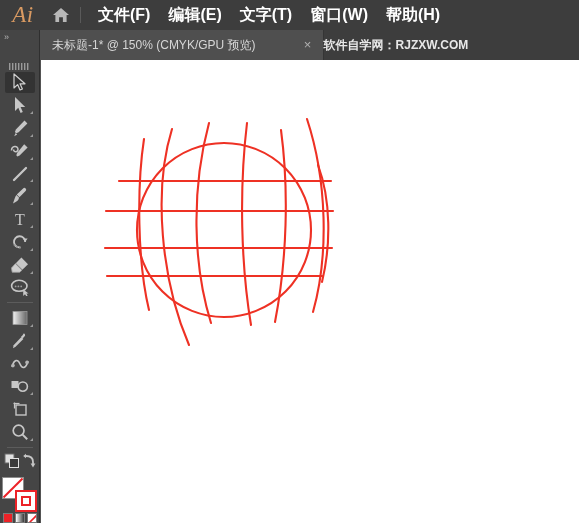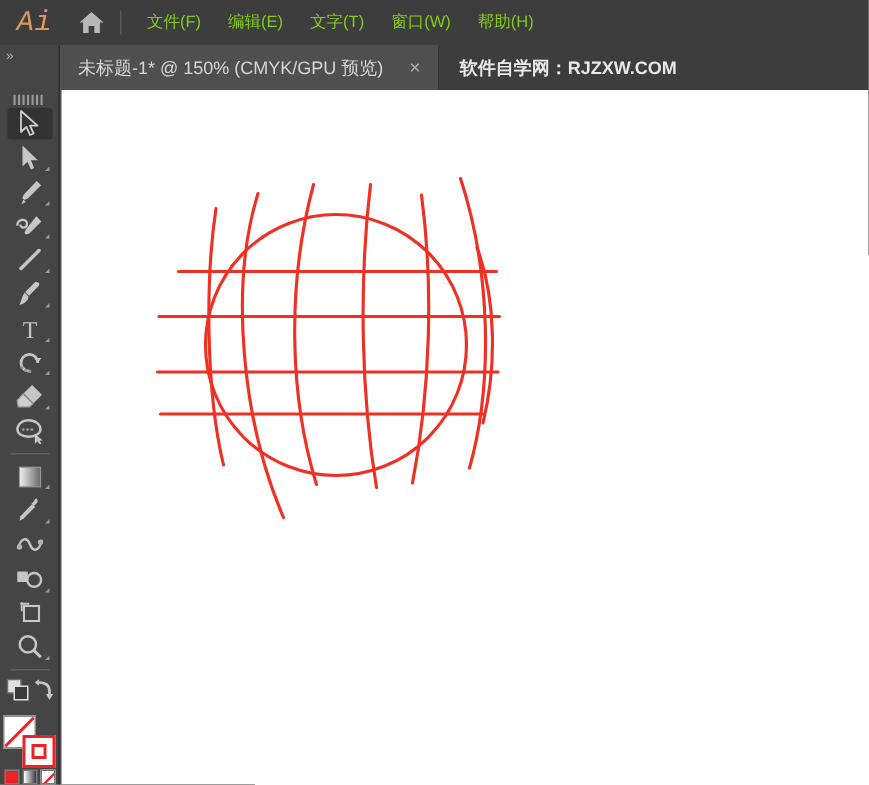--- a/index.html
+++ b/index.html
@@ -13,39 +13,39 @@
 
   
   .menubar {
     position: absolute; left: 0; top: 0;
     width: 579px; height: 30px;
     background: #3d3d3d;
     display: flex; align-items: center;
   }
   .ai-logo {
     width: 46px; text-align: center;
-    color: #d99a62; font-size: 19px;
-    font-family: Liberation Mono, monospace;
+    color: #d99a62; font-size: 23px;
+    font-family: Liberation Serif, serif;
     font-style: italic; font-weight: 400;
     letter-spacing: 0.5px;
     line-height: 30px;
   }
   .home-btn {
     width: 30px; height: 30px;
     display: flex; align-items: center; justify-content: center;
   }
   .menu-sep {
     width: 1px; height: 16px; background: #5a5a5a;
     margin: 0 8px 0 4px;
   }
   .menu-items { display: flex; align-items: center; }
   .menu-item {
-    color: #84cc16; font-size: 11px;
+    color: #ffffff; font-size: 16px;
     padding: 0 9px; line-height: 30px;
-    white-space: nowrap; cursor: default;
+    white-space: nowrap; cursor: default; font-weight: bold;
   }
 
   
   .tabbar {
     position: absolute; left: 0; top: 30px;
     width: 579px; height: 30px;
     background: #3d3d3d;
     display: flex; align-items: stretch;
   }
   .panel-expand {
@@ -55,32 +55,32 @@
     padding: 2px 0 0 4px;
     border-right: 1px solid #2f2f2f;
   }
   .chev { color: #b4b4b4; font-size: 9px; letter-spacing: -1px; line-height: 10px; }
   .doc-tab {
     background: #4f4f4f;
     display: flex; align-items: center;
     padding: 0 8px 0 12px;
     border-right: 1px solid #353535;
     min-width: 250px;
+    gap: 31px;
   }
   .doc-tab-title {
     color: #d6d6d6; font-size: 12px; white-space: nowrap;
   }
   .doc-tab-close {
     color: #b0b0b0; font-size: 13px;
     margin-left: 14px; width: 14px; text-align: center;
     line-height: 12px;
   }
   .watermark {
     display: flex; align-items: center;
-    padding-left: 14px;
     color: #e8e8e8; font-size: 12px; font-weight: bold;
     white-space: nowrap;
   }
 
   
   .toolpanel {
     position: absolute; left: 0; top: 60px;
     width: 40px; height: 463px;
     background: #454545;
     border-right: 1px solid #2f2f2f;

